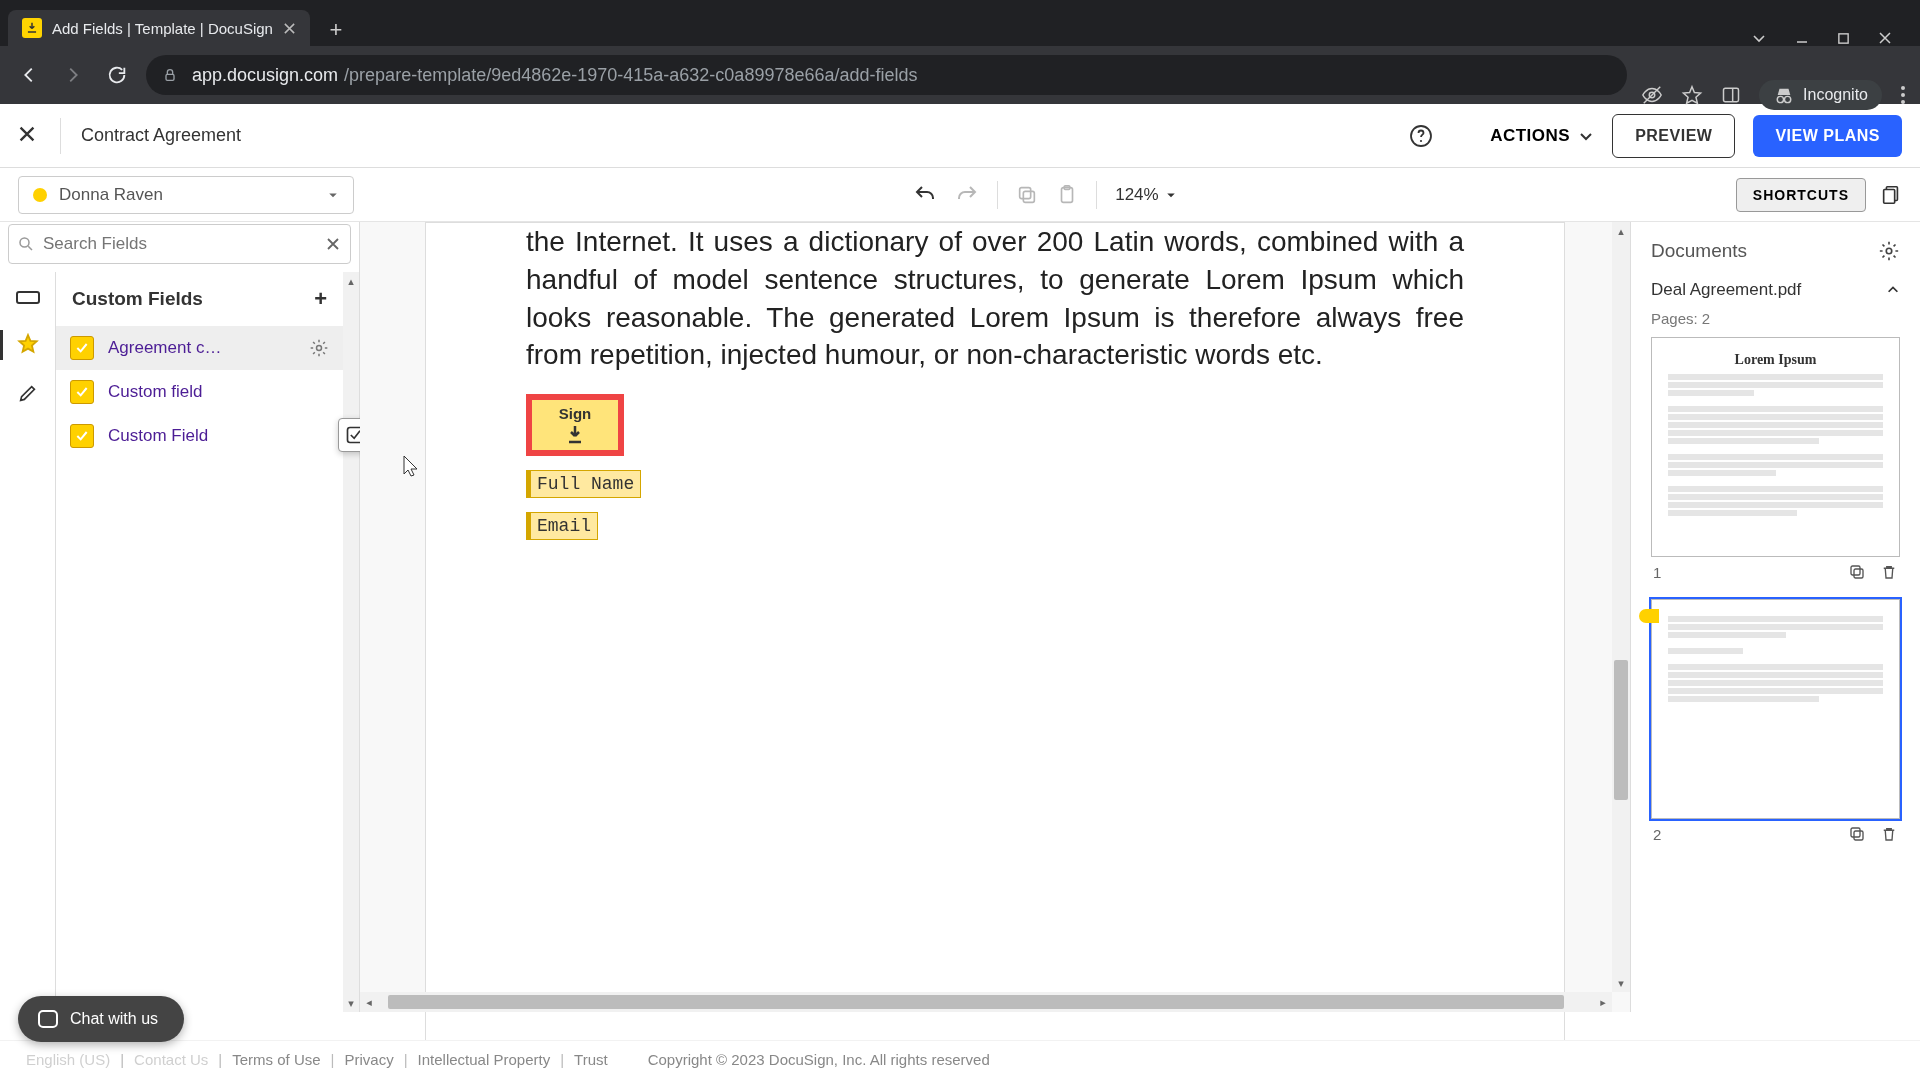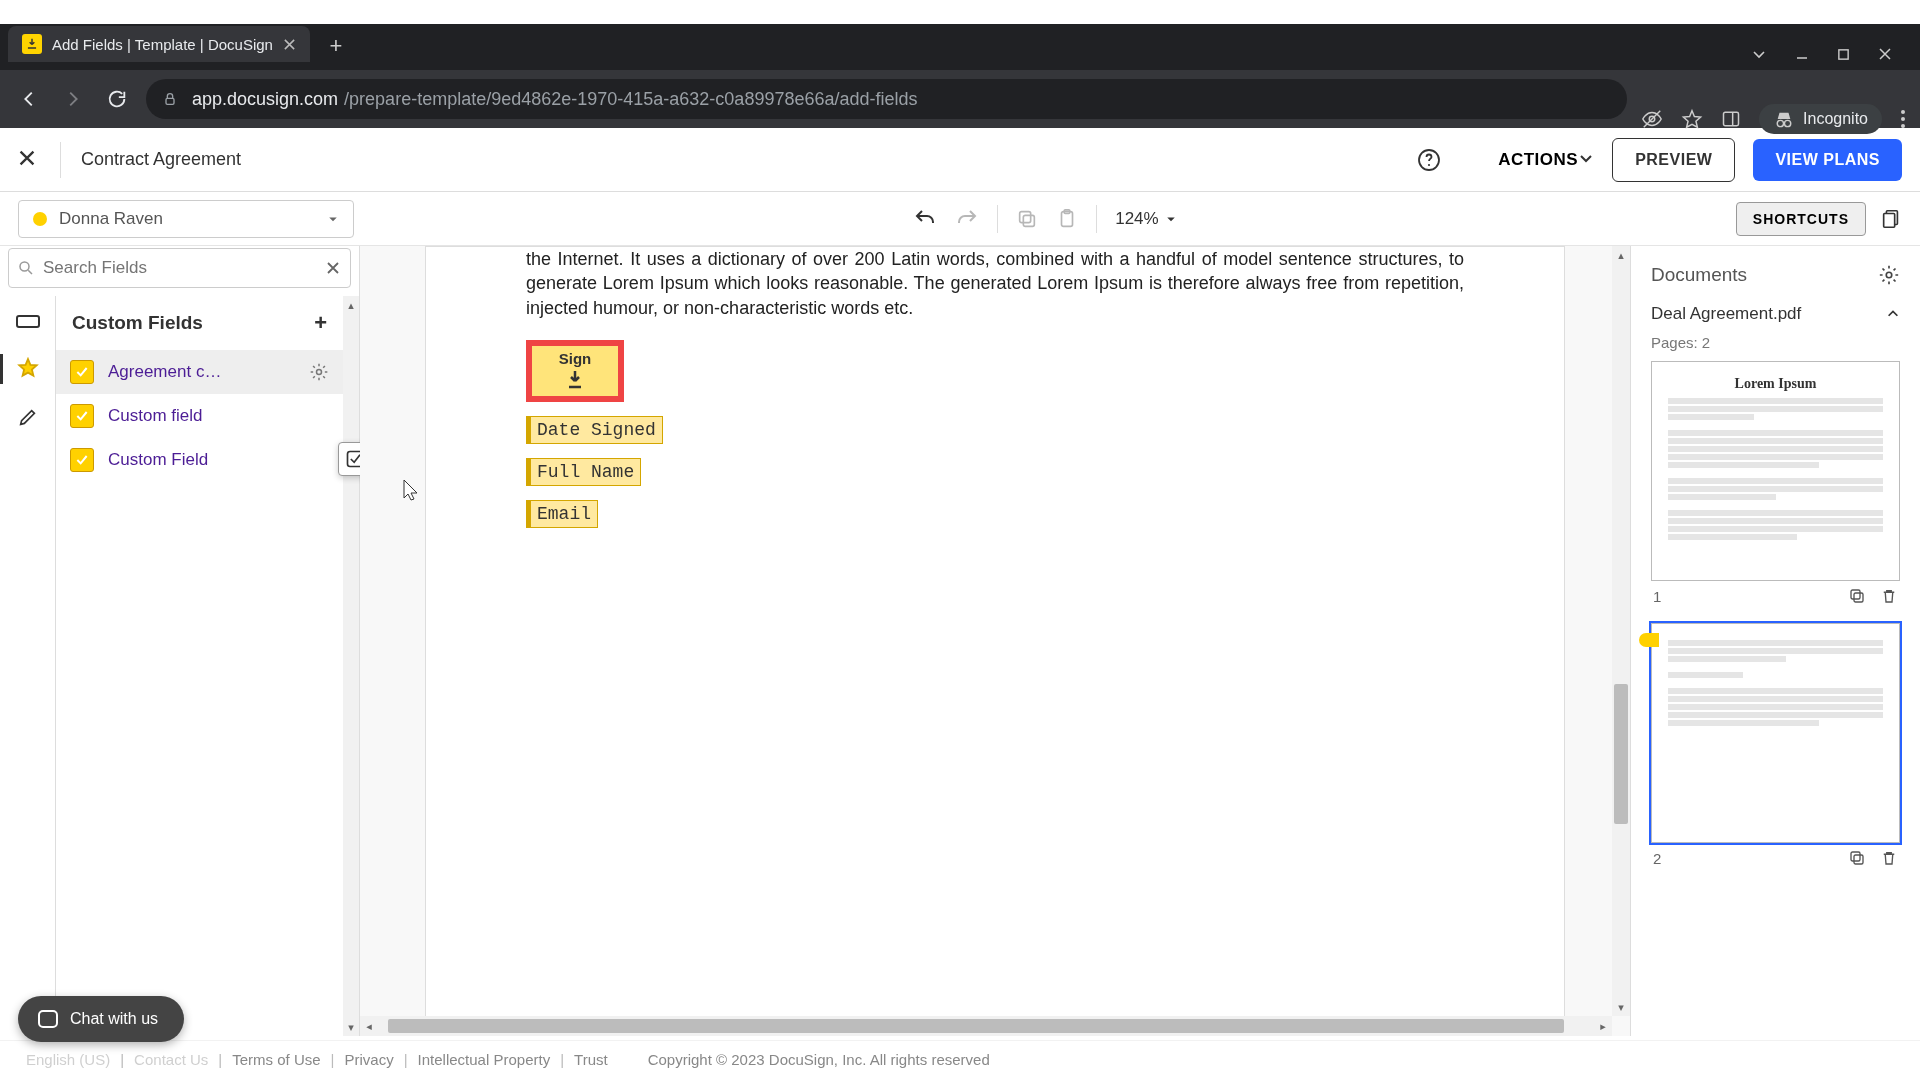--- a/index.html
+++ b/index.html
@@ -1,20 +1,20 @@
 <!DOCTYPE html>
 <html><head>
 <meta charset="utf-8">
 <style>
 * { box-sizing: border-box; margin: 0; padding: 0; }
 body { font-family: -apple-system, BlinkMacSystemFont, "Segoe UI", Helvetica, Arial, sans-serif; background: #fff; width: 1920px; height: 1080px; overflow: hidden; transform-origin: 0 0; }
 
 
 .browser-chrome { background: #202124; color: #e8eaed; }
-.tab-bar { display: flex; align-items: flex-end; height: 46px; padding: 8px 8px 8px 8px; margin-top: 24px; }
+.tab-bar { display: flex; align-items: flex-end; height: 46px; padding: 8px 8px 0 8px; }
 .tab { display: flex; align-items: center; background: #35363a; border-radius: 8px 8px 0 0; padding: 0 14px; height: 36px; min-width: 300px; gap: 10px; font-size: 15px; }
 .tab .favicon { width: 20px; height: 20px; background: #ffd400; border-radius: 3px; display: flex; align-items: center; justify-content: center; }
 .tab .favicon svg { width: 14px; height: 14px; }
 .tab-close { margin-left: auto; cursor: pointer; }
 .new-tab { width: 32px; height: 32px; display: flex; align-items: center; justify-content: center; margin-left: 10px; cursor: pointer; font-size: 22px; color: #ccc; }
 .win-controls { margin-left: auto; display: flex; gap: 28px; padding-right: 20px; color: #ccc; font-size: 16px; align-items: center; }
 .win-controls span { cursor: pointer; }
 
 .nav-bar { display: flex; align-items: center; height: 58px; padding: 0 14px; gap: 14px; background: #35363a; }
 .nav-bar .nav-btn { width: 30px; height: 30px; display: flex; align-items: center; justify-content: center; cursor: pointer; color: #ccc; }
@@ -25,21 +25,21 @@
 .nav-bar .right-icons { display: flex; gap: 18px; align-items: center; color: #ccc; margin-top: 40px; }
 .incognito-pill { display: flex; align-items: center; gap: 8px; background: #3c4043; border-radius: 18px; padding: 6px 14px; font-size: 16px; color:#e8eaed; }
 
 
 .app-header { display: flex; align-items: center; height: 64px; border-bottom: 1px solid #ddd; padding: 0 18px; background: #fff; gap: 20px; }
 .app-header .close-x { width: 22px; height: 22px; cursor: pointer; font-size: 18px; color: #333; }
 .app-header .divider { width: 1px; height: 36px; background: #ddd; }
 .app-header .title { font-size: 18px; color: #333; }
 .app-header .right { margin-left: auto; display: flex; align-items: center; gap: 18px; }
 .icon-btn { cursor: pointer; color: #333; }
-.actions-btn { display: flex; font-size: 17px; font-weight: 600; cursor: pointer; letter-spacing: 0.5px; margin-left: 39px; }
+.actions-btn { display: flex; align-items: center; gap: 8px; font-size: 17px; font-weight: 600; cursor: pointer; letter-spacing: 0.5px; margin-left: 39px; }
 .btn { border-radius: 6px; padding: 12px 22px; font-size: 16px; font-weight: 600; cursor: pointer; letter-spacing: 0.5px; }
 .btn-outline { background: #fff; border: 1px solid #333; color: #333; }
 .btn-blue { background: #2962ff; color: #fff; border: none; }
 
 
 .toolbar-row { display: flex; align-items: center; height: 54px; padding: 0 18px; background: #fff; border-bottom: 1px solid #e5e5e5; gap: 12px; }
 .recipient-dd { display: flex; align-items: center; border: 1px solid #ccc; border-radius: 4px; padding: 8px 14px; gap: 12px; width: 336px; cursor: pointer; }
 .recipient-dd .dot { width: 14px; height: 14px; background: #ffd100; border-radius: 50%; }
 .recipient-dd .name { font-size: 17px; color: #555; }
 .recipient-dd .chevron { margin-left: auto; color:#666; }
@@ -90,21 +90,21 @@
 .canvas-scroll-v { position:absolute; right:0; top:0; bottom:20px; width:18px; background:#f1f1f1; display:flex; flex-direction:column;}
 .canvas-scroll-v .arrow { height:18px; display:flex; align-items:center; justify-content:center; font-size:11px; color:#666; cursor:pointer;}
 .canvas-scroll-v .track { flex:1; position:relative; }
 .canvas-scroll-v .thumb { position:absolute; left:2px; right:2px; top:420px; height:140px; background:#bcbcbc; border-radius:2px; }
 .canvas-scroll-h { position:absolute; left:0; right:18px; bottom:0; height:20px; background:#f1f1f1; display:flex;}
 .canvas-scroll-h .arrow { width:18px; display:flex; align-items:center; justify-content:center; font-size:11px; color:#666; cursor:pointer;}
 .canvas-scroll-h .track { flex:1; position:relative; }
 .canvas-scroll-h .thumb { position:absolute; top:3px; bottom:3px; left:10px; right:30px; background:#bcbcbc; border-radius:2px;}
 
 .page { background:#fff; margin: 0 auto; width: 1140px; border:1px solid #ddd; padding: 0 100px 500px 100px; position:relative; }
-.page .body-text { font-size: 18px; line-height: 1.35; color:#222; text-align: justify; }
+.page .body-text { font-size: 28px; line-height: 1.35; color:#222; text-align: justify; }
 .placed { position:relative; margin-top:20px; }
 .sign-box { display:flex; flex-direction:column; align-items:center; justify-content:center; width: 98px; height: 62px; background:#ffe47a; border:6px solid #ef4444; font-size:15px; font-weight:600; color:#333; cursor:pointer;}
 .sign-box svg { width:24px; height:24px; }
 .tag-box { display:inline-block; background:#ffe9a0; border:1px solid #d4a600; padding:3px 6px; font-family: "Courier New", monospace; font-size:18px; color:#333; cursor:pointer; margin-top: 14px; border-left-width:5px;}
 
 .cursor-arrow { position:absolute; left: 42px; top: 232px; pointer-events:none; }
 
 
 .sidebar-right { width: 290px; border-left:1px solid #ddd; padding: 0 14px; display:flex; flex-direction:column; }
 .docs-header { display:flex; align-items:center; padding: 18px 6px 10px; font-size:19px; color:#555; }
@@ -422,21 +422,20 @@
   <div class="canvas-wrap">
     <div class="page">
       <p class="body-text">the Internet. It uses a dictionary of over 200 Latin words, combined with a handful of model sentence structures, to generate Lorem Ipsum which looks reasonable. The generated Lorem Ipsum is therefore always free from repetition, injected humour, or non-characteristic words etc.</p>
       <div class="placed">
         <div class="sign-box">
           <span>Sign</span>
           <svg viewBox="0 0 24 24">
               <path d="M12 4v10m0 0l-4-4m4 4l4-4M6 20h12" stroke="#333" stroke-width="2.5" fill="none"></path>
             </svg>
         </div>
-        <div><span class="tag-box">Date Signed</span></div>
         <div><span class="tag-box">Full Name</span></div>
         <div><span class="tag-box">Email</span></div>
       </div>
     </div>
     <div class="cursor-arrow">
       <svg width="18" height="24" viewBox="0 0 18 24">
           <path d="M2 2l0 18 4-4 3 6 3-1-3-6 6 0z" fill="#fff" stroke="#333" stroke-width="1"></path>
         </svg>
     </div>
     <div class="canvas-scroll-v">

